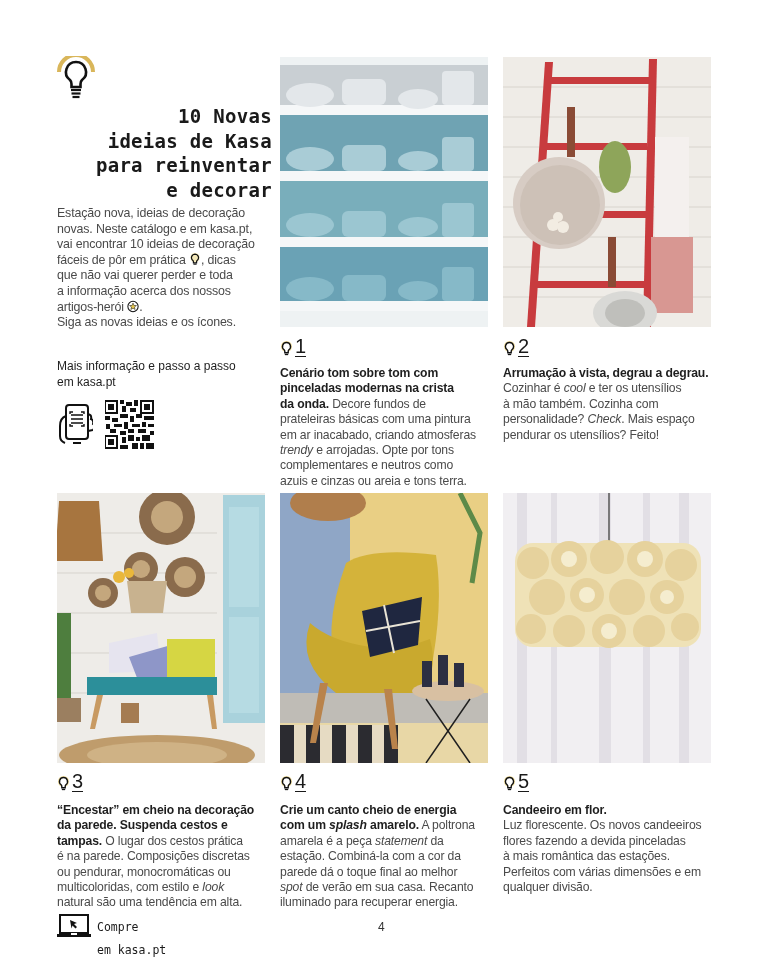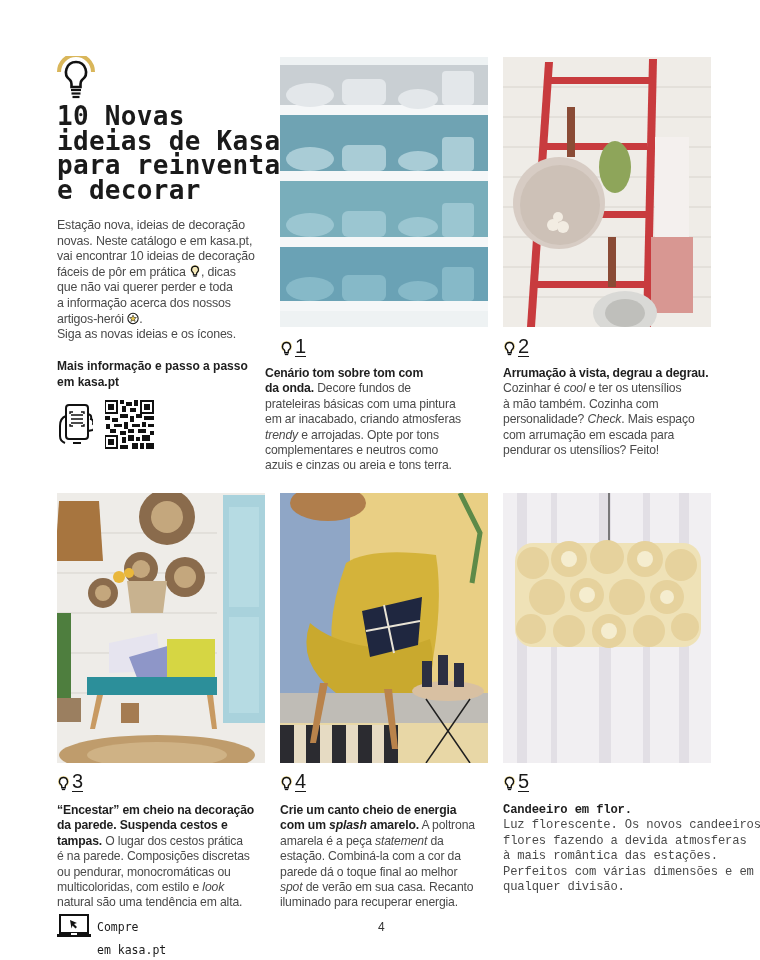--- a/index.html
+++ b/index.html
@@ -6,32 +6,32 @@
   html, body { width: 760px; height: 960px; background: #ffffff; overflow: hidden; }
   body { position: relative; font-family: "Liberation Sans", sans-serif; color: #3a3a3a; }
 
   .abs { position: absolute; }
 
   
   .hero-bulb { left: 56px; top: 56px; width: 40px; height: 44px; }
   .title {
     left: 57px; top: 104px; width: 215px;
     font-family: "DejaVu Sans Mono", "Liberation Mono", monospace;
-    font-size: 26px; line-height: 24.5px; color: #1a1a1a; letter-spacing: 0.3px;
+    font-size: 19px; line-height: 24.5px; color: #1a1a1a; letter-spacing: 0.3px; text-align: right;
   }
   .title span { display: block; white-space: nowrap; }
   .intro {
     left: 57px; top: 206px; width: 215px;
-    font-size: 12.4px; line-height: 15.6px; color: #4a4a4a; letter-spacing: -0.15px; margin-top: 12px;
+    font-size: 12.4px; line-height: 15.6px; color: #4a4a4a; letter-spacing: -0.15px;
   }
   .intro span.line { display: block; white-space: nowrap; }
   .inline-icon { display: inline-block; vertical-align: -2px; width: 12px; height: 13px; }
   .more-info {
     left: 57px; top: 359px; width: 215px;
-    font-size: 12px; line-height: 15.5px; font-weight: bold; color: #1e1e1e;
+    font-size: 12px; line-height: 15.5px; font-weight: normal; color: #1e1e1e;
   }
   .phone-icon { left: 57px; top: 402px; width: 36px; height: 44px; }
   .qr { left: 104px; top: 400px; width: 50px; height: 49px; }
 
   
   .photo { overflow: hidden; }
   .p1 { left: 280px; top: 57px; width: 208px; height: 270px; background: #e7eef0; }
   .p2 { left: 503px; top: 57px; width: 208px; height: 270px; background: #eeebe6; }
   .p3 { left: 57px; top: 493px; width: 208px; height: 270px; background: #efede9; }
   .p4 { left: 280px; top: 493px; width: 208px; height: 270px; background: #e9d59a; }
@@ -44,29 +44,29 @@
   }
   .idea-num .n { border-bottom: 1.5px solid #1a1a1a; padding-bottom: 0px; line-height: 19px; }
   .small-bulb { width: 13px; height: 16px; }
   .idea-text {
     font-size: 12.2px; line-height: 15.4px; color: #4a4a4a; letter-spacing: -0.15px;
   }
   .idea-text b { color: #1e1e1e; }
   .idea-text .line { display: block; white-space: nowrap; }
 
   .n1 { left: 280px; top: 337px; }
-  .t1 { left: 265px; top: 366px; width: 210px; }
+  .t1 { left: 280px; top: 366px; width: 210px; }
   .n2 { left: 503px; top: 337px; }
   .t2 { left: 503px; top: 366px; width: 215px; }
   .n3 { left: 57px; top: 772px; }
   .t3 { left: 57px; top: 803px; width: 215px; }
   .n4 { left: 280px; top: 772px; }
   .t4 { left: 280px; top: 803px; width: 215px; }
   .n5 { left: 503px; top: 772px; }
-  .t5 { left: 503px; top: 803px; width: 215px; font-family: Liberation Mono, monospace; }
+  .t5 { left: 503px; top: 803px; width: 215px; }
 
   .shop-icon { left: 57px; top: 913px; width: 34px; height: 26px; }
   .shop-text {
     left: 97px; top: 912px;
     font-family: "DejaVu Sans Mono", "Liberation Mono", monospace;
     font-size: 11.5px; line-height: 14.5px; color: #1a1a1a;
   }
   .shop-text span { display: block; margin-top: 8px; }
   .page-num { left: 378px; top: 920px; font-size: 12px; color: #333; }
 
@@ -370,20 +370,21 @@
 <div class="abs idea-num n1">
   <svg class="small-bulb" viewBox="0 0 13 16">
       <circle cx="6.5" cy="5.5" r="5.5" fill="#f2df9e"></circle>
       <path d="M6.5 1.5 a4 4 0 0 1 2.4 7.2 q-0.7 0.7 -0.7 1.8 v1.3 h-3.4 v-1.3 q0 -1.1 -0.7 -1.8 a4 4 0 0 1 2.4 -7.2z" fill="#fff" stroke="#111" stroke-width="1.4"></path>
       <line x1="4.8" y1="13.5" x2="8.2" y2="13.5" stroke="#111" stroke-width="1.3"></line>
     </svg>
   <span class="n">1</span>
 </div>
 <div class="abs idea-text t1">
   <span class="line"><b>Cenário tom sobre tom com</b></span>
+  <span class="line"><b>pinceladas modernas na crista</b></span>
   <span class="line"><b>da onda.</b><span> Decore fundos de</span></span>
   <span class="line">prateleiras básicas com uma pintura</span>
   <span class="line">em ar inacabado, criando atmosferas</span>
   <span class="line"><i>trendy</i><span> e arrojadas. Opte por tons</span></span>
   <span class="line">complementares e neutros como</span>
   <span class="line">azuis e cinzas ou areia e tons terra.</span>
 </div>
 
 <div class="abs idea-num n2">
   <svg class="small-bulb" viewBox="0 0 13 16">
@@ -391,21 +392,20 @@
       <path d="M6.5 1.5 a4 4 0 0 1 2.4 7.2 q-0.7 0.7 -0.7 1.8 v1.3 h-3.4 v-1.3 q0 -1.1 -0.7 -1.8 a4 4 0 0 1 2.4 -7.2z" fill="#fff" stroke="#111" stroke-width="1.4"></path>
       <line x1="4.8" y1="13.5" x2="8.2" y2="13.5" stroke="#111" stroke-width="1.3"></line>
     </svg>
   <span class="n">2</span>
 </div>
 <div class="abs idea-text t2">
   <span class="line"><b>Arrumação à vista, degrau a degrau.</b></span>
   <span class="line"><span>Cozinhar é </span><i>cool</i><span> e ter os utensílios</span></span>
   <span class="line">à mão também. Cozinha com</span>
   <span class="line"><span>personalidade? </span><i>Check</i><span>. Mais espaço</span></span>
-  <span class="line">com arrumação em escada para</span>
   <span class="line">pendurar os utensílios? Feito!</span>
 </div>
 
 <div class="abs idea-num n3">
   <svg class="small-bulb" viewBox="0 0 13 16">
       <circle cx="6.5" cy="5.5" r="5.5" fill="#f2df9e"></circle>
       <path d="M6.5 1.5 a4 4 0 0 1 2.4 7.2 q-0.7 0.7 -0.7 1.8 v1.3 h-3.4 v-1.3 q0 -1.1 -0.7 -1.8 a4 4 0 0 1 2.4 -7.2z" fill="#fff" stroke="#111" stroke-width="1.4"></path>
       <line x1="4.8" y1="13.5" x2="8.2" y2="13.5" stroke="#111" stroke-width="1.3"></line>
     </svg>
   <span class="n">3</span>
@@ -442,21 +442,21 @@
   <svg class="small-bulb" viewBox="0 0 13 16">
       <circle cx="6.5" cy="5.5" r="5.5" fill="#f2df9e"></circle>
       <path d="M6.5 1.5 a4 4 0 0 1 2.4 7.2 q-0.7 0.7 -0.7 1.8 v1.3 h-3.4 v-1.3 q0 -1.1 -0.7 -1.8 a4 4 0 0 1 2.4 -7.2z" fill="#fff" stroke="#111" stroke-width="1.4"></path>
       <line x1="4.8" y1="13.5" x2="8.2" y2="13.5" stroke="#111" stroke-width="1.3"></line>
     </svg>
   <span class="n">5</span>
 </div>
 <div class="abs idea-text t5">
   <span class="line"><b>Candeeiro em flor.</b></span>
   <span class="line">Luz florescente. Os novos candeeiros</span>
-  <span class="line">flores fazendo a devida atmosferas</span>
+  <span class="line">flores fazendo a devida pinceladas</span>
   <span class="line">à mais romântica das estações.</span>
   <span class="line">Perfeitos com várias dimensões e em</span>
   <span class="line">qualquer divisão.</span>
 </div>
 
 <svg class="abs shop-icon" viewBox="0 0 34 26">
   <rect x="3" y="2" width="28" height="18" fill="#fff" stroke="#111" stroke-width="2"></rect>
   <rect x="0" y="21" width="34" height="3" fill="#111"></rect>
   <rect x="14" y="20" width="6" height="2" fill="#fff"></rect>
   <path d="M13 7 l7 3 l-3 1 l3 3 l-1.5 1.5 l-3 -3 l-1 3z" fill="#111"></path>

